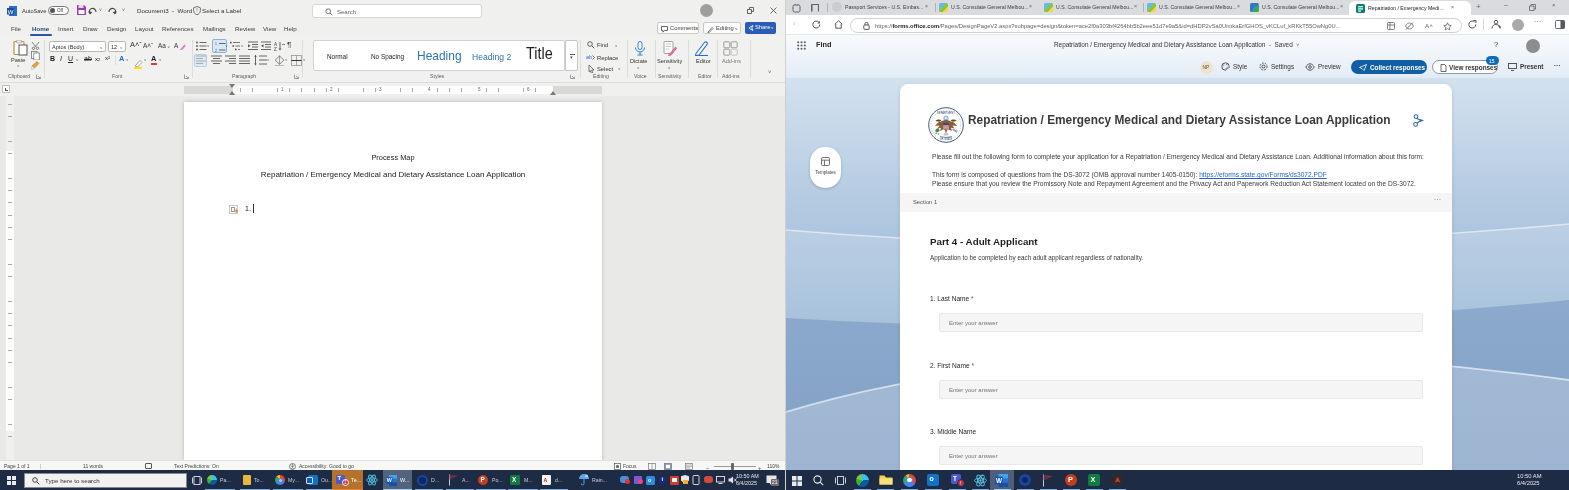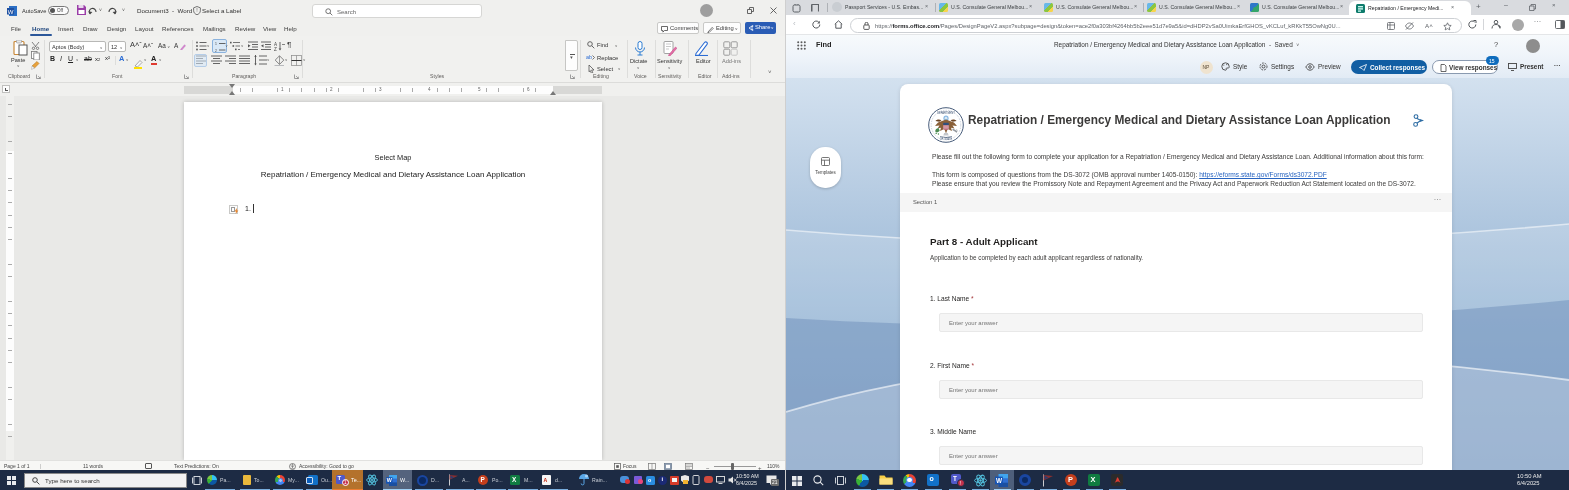--- a/index.html
+++ b/index.html
@@ -249,20 +249,27 @@
         <path d="M0.5 5.5h10M5.5 0.5v10" stroke="#888" stroke-width="0.7"></path>
         <path d="M0.5 5.5h10" stroke="#333" stroke-width="1"></path>
       </svg>
   <div class="tx" style="left:303px;top:21px;font-size:4px;color:#555">˅</div>
   <div class="tx" style="left:232px;top:37px;font-size:5.2px;color:#605e5c">Paragraph</div>
   <div class="a" style="left:294px;top:38px"><svg width="5" height="5" viewBox="0 0 5 5" style="vertical-align:top">
           <path d="M0.5 0.5v4h4" fill="none" stroke="#888" stroke-width="0.8"></path>
           <path d="M2 2l2.4 2.4M4.4 2.6v1.8h-1.8" fill="none" stroke="#888" stroke-width="0.7"></path>
         </svg></div>
 
+  <div class="a" style="left:313px;top:4px;width:252px;height:31px;background:#fff;border:1px solid #d2d2d0;border-radius:2px">
+    <div class="tx" style="left:13px;top:12px;font-size:6.4px;color:#222">Normal</div>
+    <div class="tx" style="left:57px;top:12px;font-size:6.4px;color:#222">No Spacing</div>
+    <div class="tx" style="left:103px;top:7px;font-size:13px;color:#2e74b5;transform:scaleX(0.92);transform-origin:left top">Heading</div>
+    <div class="tx" style="left:158px;top:11px;font-size:8.6px;color:#2e74b5">Heading 2</div>
+    <div class="tx" style="left:212px;top:4px;font-size:16px;color:#1f1f1f;transform:scaleX(0.9);transform-origin:left top">Title</div>
+  </div>
   <div class="a" style="left:565px;top:4px;width:13px;height:31px;border:1px solid #c6c6c4;background:#fdfdfd;border-radius:0 2px 2px 0">
     <div class="a" style="left:4px;top:12.5px;width:5px;height:1px;background:#555"></div>
     <div class="tx" style="left:3.2px;top:13.5px;font-size:4.4px;color:#555">▼</div>
   </div>
   <div class="tx" style="left:430px;top:37px;font-size:5.2px;color:#605e5c">Styles</div>
   <div class="a" style="left:570px;top:38px"><svg width="5" height="5" viewBox="0 0 5 5" style="vertical-align:top">
           <path d="M0.5 0.5v4h4" fill="none" stroke="#888" stroke-width="0.8"></path>
           <path d="M2 2l2.4 2.4M4.4 2.6v1.8h-1.8" fill="none" stroke="#888" stroke-width="0.7"></path>
         </svg></div>
 
@@ -339,21 +346,21 @@
  </div>
 
  <div class="a" id="canvas" style="left:0;top:96px;width:785px;height:364px;background:#e9e9e7">
 
   <div class="a" style="left:6px;top:0;width:8px;height:364px;background:#f0f0ee">
     <div class="a" style="left:0;top:55px;width:8px;height:280px;background:#fdfdfd"></div>
     <div class="a" style="left:2px;top:8px;width:4px;height:340px;background-image:repeating-linear-gradient(180deg,#aaa 0,#aaa 0.8px,transparent 0.8px,transparent 12.3px)"></div>
   </div>
 
   <div class="a" style="left:184px;top:6px;width:418px;height:358px;background:#fff;box-shadow:0 0 4px rgba(0,0,0,0.22)">
-    <div class="a" style="left:0;top:51px;width:418px;text-align:center;font-size:7.4px;color:#1a1a1a">Select Map</div>
+    <div class="a" style="left:0;top:51px;width:418px;text-align:center;font-size:7.4px;color:#1a1a1a">Process Map</div>
     <div class="a" style="left:0;top:68px;width:418px;text-align:center;font-size:8px;color:#1a1a1a">Repatriation / Emergency Medical and Dietary Assistance Loan Application</div>
     <div class="a" style="left:45px;top:103px;width:9px;height:9px;border:1px solid #c9c9c7;background:#fdfdfd">
       <div class="a" style="left:1px;top:1px;width:4px;height:5px;border:0.5px solid #999"></div>
       <svg class="a" style="left:3.5px;top:1.5px" width="5" height="6" viewBox="0 0 5 6">
             <path d="M2.8 0 0.6 3.4h1.4L1.6 6 4.4 2.4H2.9z" fill="#e8862c"></path>
           </svg>
     </div>
     <div class="tx" style="left:61px;top:103px;font-size:7px;color:#1a1a1a">1.</div>
     <div class="a" style="left:68.5px;top:102px;width:0.8px;height:9px;background:#333"></div>
   </div>
@@ -725,21 +732,21 @@
           <path d="M7 5 11 6.5 7 8z" fill="#2e6da4"></path>
         </svg>
     <div class="tx" style="left:32px;top:69px;font-size:6.6px;color:#3b3a39">Please fill out the following form to complete your application for a Repatriation / Emergency Medical and Dietary Assistance Loan. Additional information about this form:</div>
     <div class="tx" style="left:32px;top:87px;font-size:6.6px;color:#3b3a39">This form is composed of questions from the DS-3072 (OMB approval number 1405-0150): <a style="color:#2864c0;text-decoration:underline">https://eforms.state.gov/Forms/ds3072.PDF</a></div>
     <div class="tx" style="left:32px;top:96px;font-size:6.6px;color:#3b3a39">Please ensure that you review the Promissory Note and Repayment Agreement and the Privacy Act and Paperwork Reduction Act Statement located on the DS-3072.</div>
 
     <div class="a" style="left:0;top:109px;width:552px;height:19px;background:#f5f5f5">
       <div class="tx" style="left:13px;top:6px;font-size:5.8px;color:#555">Section 1</div>
       <div class="tx" style="left:534px;top:1px;font-size:7px;color:#555;letter-spacing:0.6px">...</div>
     </div>
-    <div class="tx" style="left:30px;top:152px;font-size:9.8px;color:#201f1e;font-weight:bold">Part 8 - Adult Applicant</div>
+    <div class="tx" style="left:30px;top:152px;font-size:9.8px;color:#201f1e;font-weight:bold">Part 4 - Adult Applicant</div>
     <div class="tx" style="left:30px;top:170px;font-size:6.3px;color:#3b3a39">Application to be completed by each adult applicant regardless of nationality.</div>
     <div class="tx" style="left:30px;top:211px;font-size:6.6px;color:#201f1e">1. Last Name <span style="color:#a4373a">*</span></div>
     <div class="a" style="left:39px;top:229px;width:484px;height:19px;background:#f5f5f5;border:1px solid #e8e8e8;border-radius:2px">
       <div class="tx" style="left:9px;top:6px;font-size:6px;color:#737373">Enter your answer</div>
     </div>
     <div class="tx" style="left:30px;top:278px;font-size:6.6px;color:#201f1e">2. First Name <span style="color:#a4373a">*</span></div>
     <div class="a" style="left:39px;top:296px;width:484px;height:19px;background:#f5f5f5;border:1px solid #e8e8e8;border-radius:2px">
       <div class="tx" style="left:9px;top:6px;font-size:6px;color:#737373">Enter your answer</div>
     </div>
     <div class="tx" style="left:30px;top:344px;font-size:6.6px;color:#201f1e">3. Middle Name</div>

